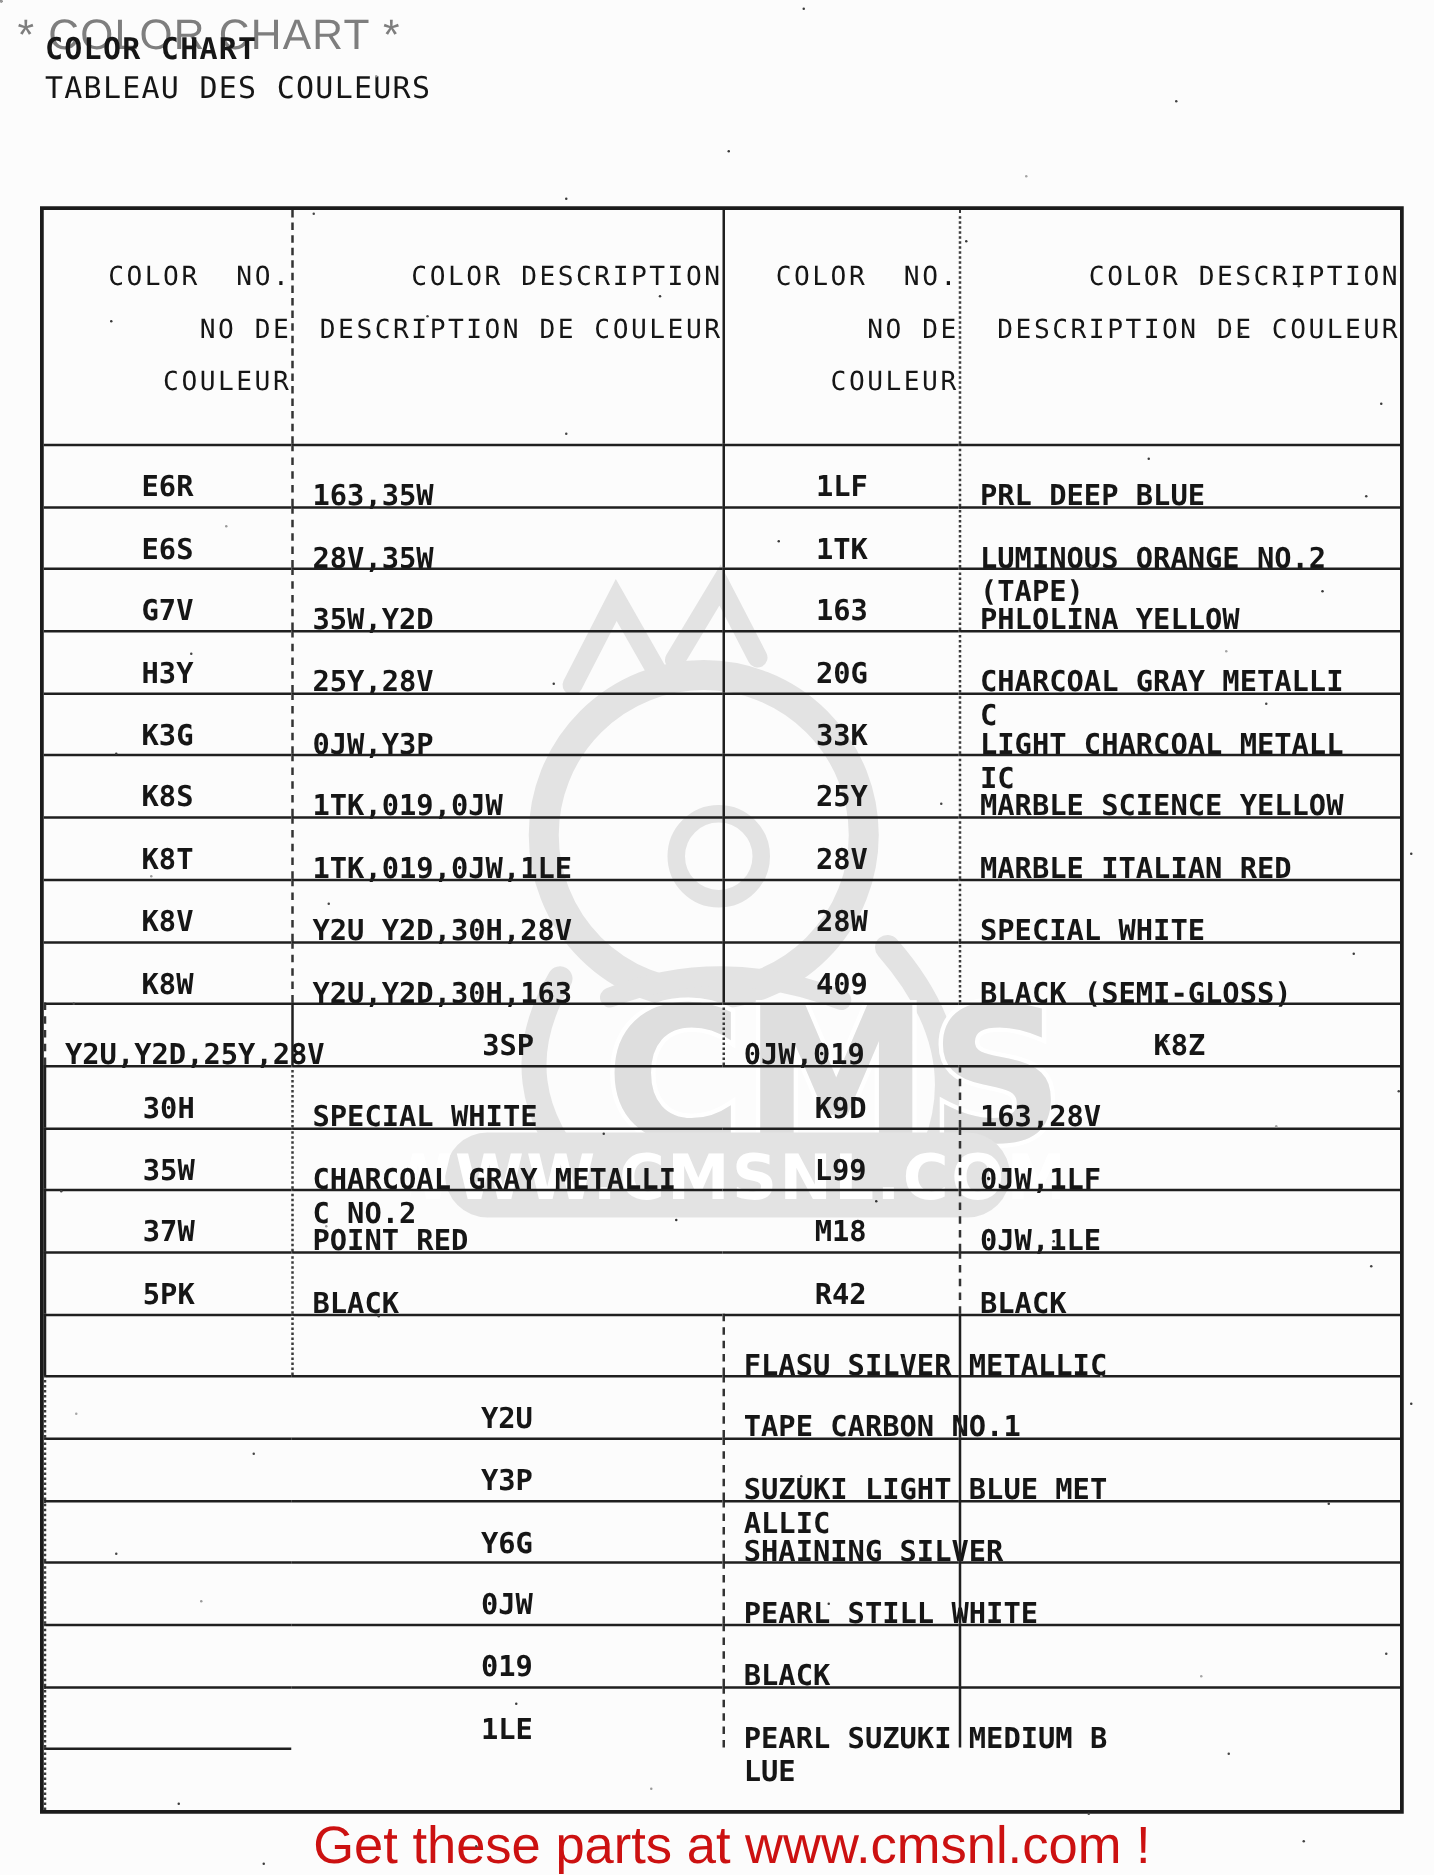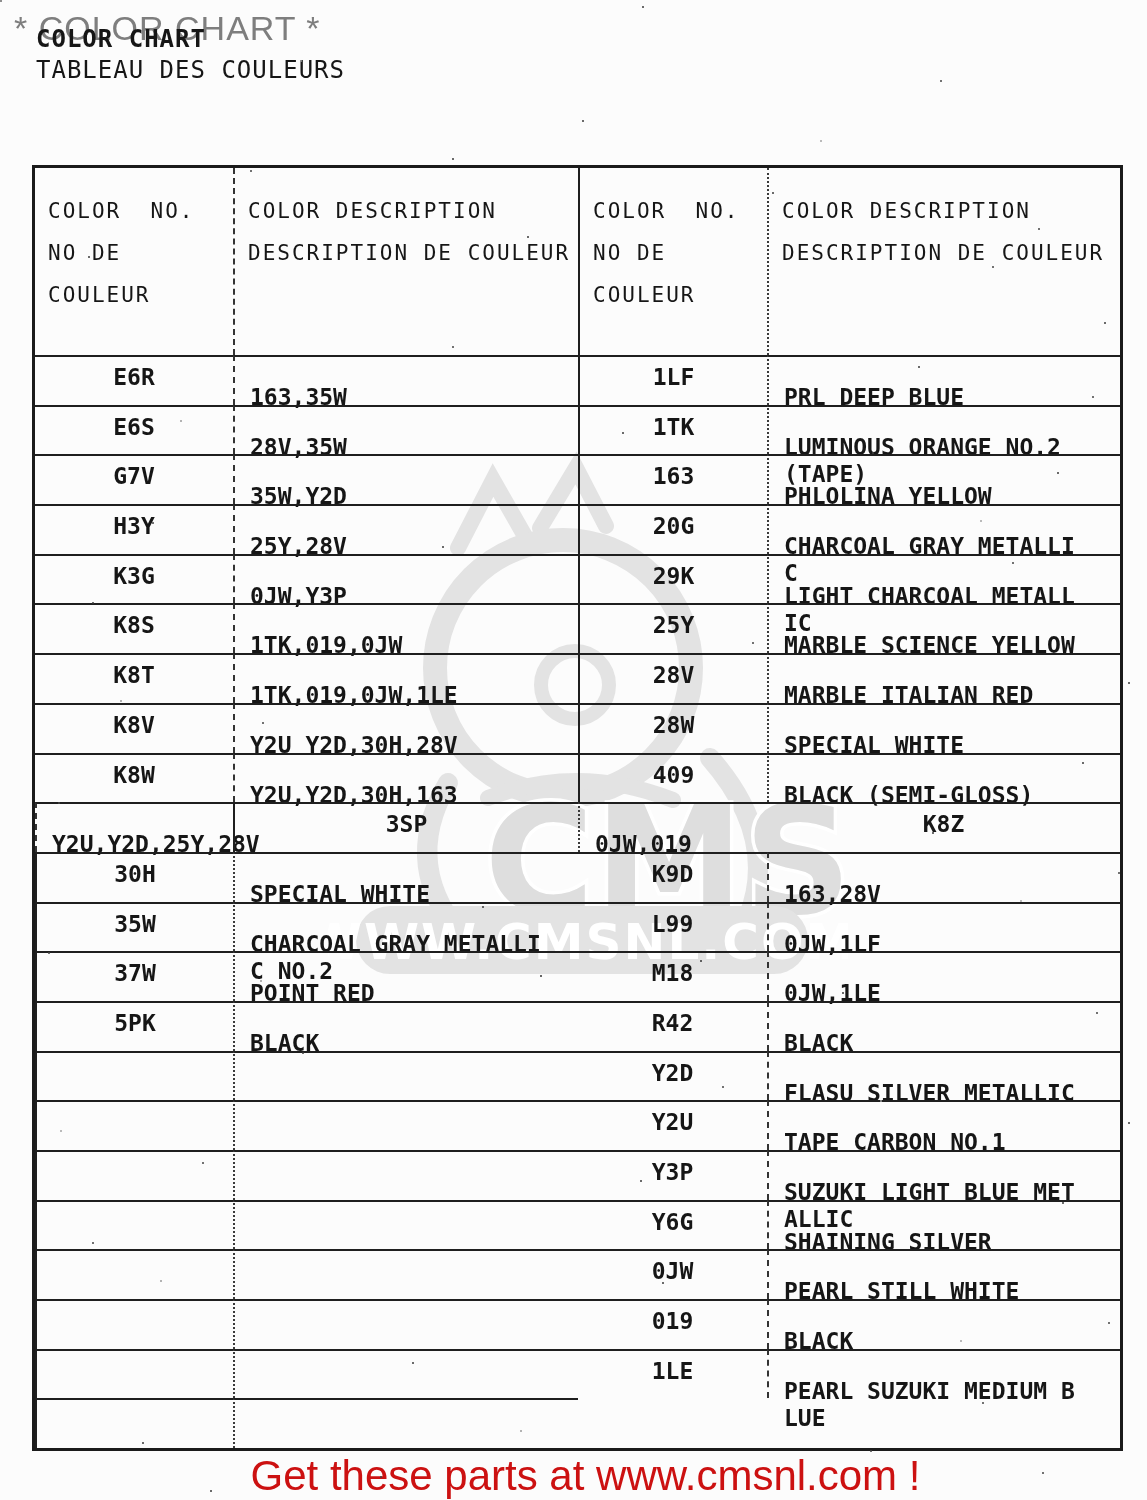--- a/index.html
+++ b/index.html
@@ -42,29 +42,29 @@
     display:grid;
     grid-template-columns:198px 345px 189px 353px;
     grid-template-rows:187px repeat(22, 49.7px);
     z-index:2;
     background:transparent;
   }
   .cell { border-top:2px solid #1f1f1f; position:relative; }
   .hcell {
     border-top:none;
     font-size:21px; font-weight:400; letter-spacing:2px;
-    padding:22px 0 0 13px; line-height:42px;
+    padding:32px 0 0 13px; line-height:42px;text-align:right;
   }
   .hline { white-space:pre-wrap; }
   .bl-dash { border-left:2px dashed #333; }
   .bl-solid { border-left:2px solid #1f1f1f; }
   .bl-dot  { border-left:2px dotted #3a3a3a; }
   .cno {
     text-align:center; font-weight:700; font-size:23px;
-    padding-top:7px; line-height:26px;
+    padding-top:20px; line-height:26px;
   }
   .cdesc {
     font-weight:700; font-size:23px;
     padding:7px 0 0 15px; line-height:27px;
   }
   .cdesc .wrap {
     display:block; width:calc(21ch + 3px);
     word-break:break-all;
     margin-top:20px;
   }
@@ -173,21 +173,21 @@
       <span class="wrap">25Y,28V</span>
     </div>
     <div class="cell cno bl-solid"><span class="wrap">20G</span></div>
     <div class="cell cdesc bl-dot">
       <span class="wrap">CHARCOAL GRAY METALLIC</span>
     </div>
     <div class="cell cno"><span class="wrap">K3G</span></div>
     <div class="cell cdesc bl-dash">
       <span class="wrap">0JW,Y3P</span>
     </div>
-    <div class="cell cno bl-solid"><span class="wrap">29K</span></div>
+    <div class="cell cno bl-solid"><span class="wrap">33K</span></div>
     <div class="cell cdesc bl-dot">
       <span class="wrap">LIGHT CHARCOAL METALLIC</span>
     </div>
     <div class="cell cno"><span class="wrap">K8S</span></div>
     <div class="cell cdesc bl-dash">
       <span class="wrap">1TK,019,0JW</span>
     </div>
     <div class="cell cno bl-solid"><span class="wrap">25Y</span></div>
     <div class="cell cdesc bl-dot">
       <span class="wrap">MARBLE SCIENCE YELLOW</span>
@@ -253,21 +253,20 @@
       <span class="wrap">BLACK</span>
     </div>
     <div class="cell cno"><span class="wrap">R42</span></div>
     <div class="cell cdesc bl-dash">
       <span class="wrap">BLACK</span>
     </div>
     <div class="cell cno bl-solid"><span class="wrap"></span></div>
     <div class="cell cdesc bl-dot">
       <span class="wrap"></span>
     </div>
-    <div class="cell cno"><span class="wrap">Y2D</span></div>
     <div class="cell cdesc bl-dash">
       <span class="wrap">FLASU SILVER METALLIC</span>
     </div>
     <div class="cell cno bl-solid"><span class="wrap"></span></div>
     <div class="cell cdesc bl-dot">
       <span class="wrap"></span>
     </div>
     <div class="cell cno"><span class="wrap">Y2U</span></div>
     <div class="cell cdesc bl-dash">
       <span class="wrap">TAPE CARBON NO.1</span>

